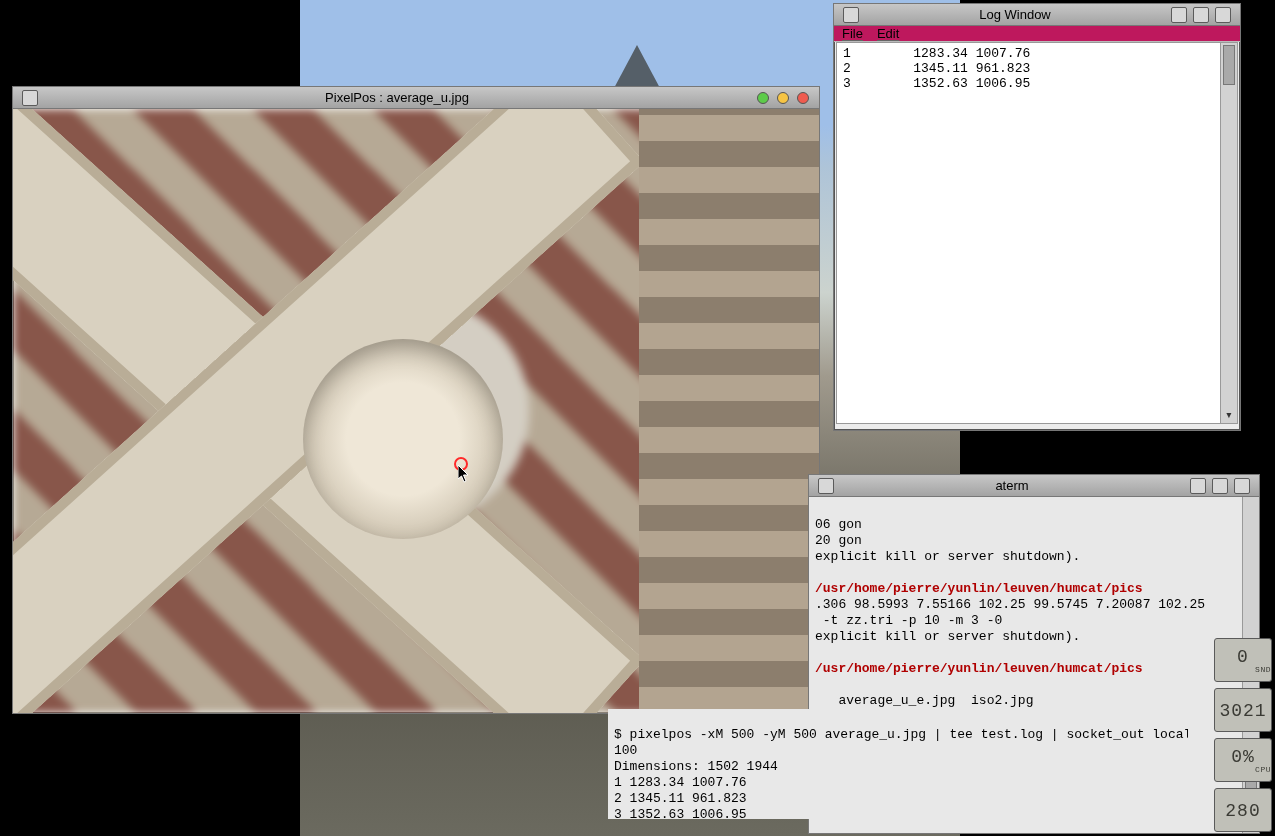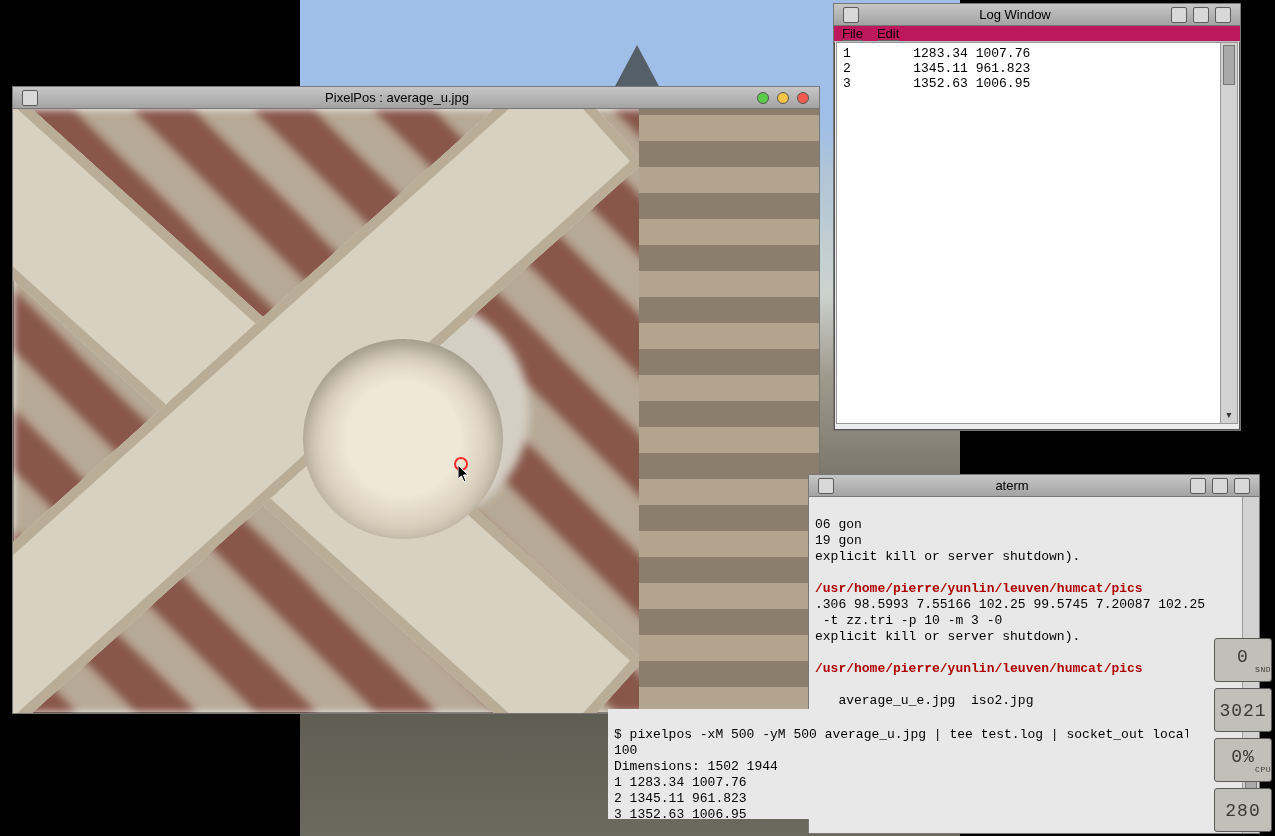--- a/index.html
+++ b/index.html
@@ -197,21 +197,21 @@
     </div>
     <div class="title">aterm</div>
     <div class="tb-btns-right">
       <div class="tb-icon"></div>
       <div class="tb-icon"></div>
       <div class="tb-icon"></div>
     </div>
   </div>
   <div class="termbody">
 <span>06 gon</span>
-<span>19 gon</span>
+<span>20 gon</span>
 <span>explicit kill or server shutdown).</span>
 
 <span class="redpath">/usr/home/pierre/yunlin/leuven/humcat/pics</span>
 <span>.306 98.5993 7.55166 102.25 99.5745 7.20087 102.25</span>
 <span> -t zz.tri -p 10 -m 3 -0</span>
 <span>explicit kill or server shutdown).</span>
 
 <span class="redpath">/usr/home/pierre/yunlin/leuven/humcat/pics</span>
 
 <span>   average_u_e.jpg  iso2.jpg</span>

